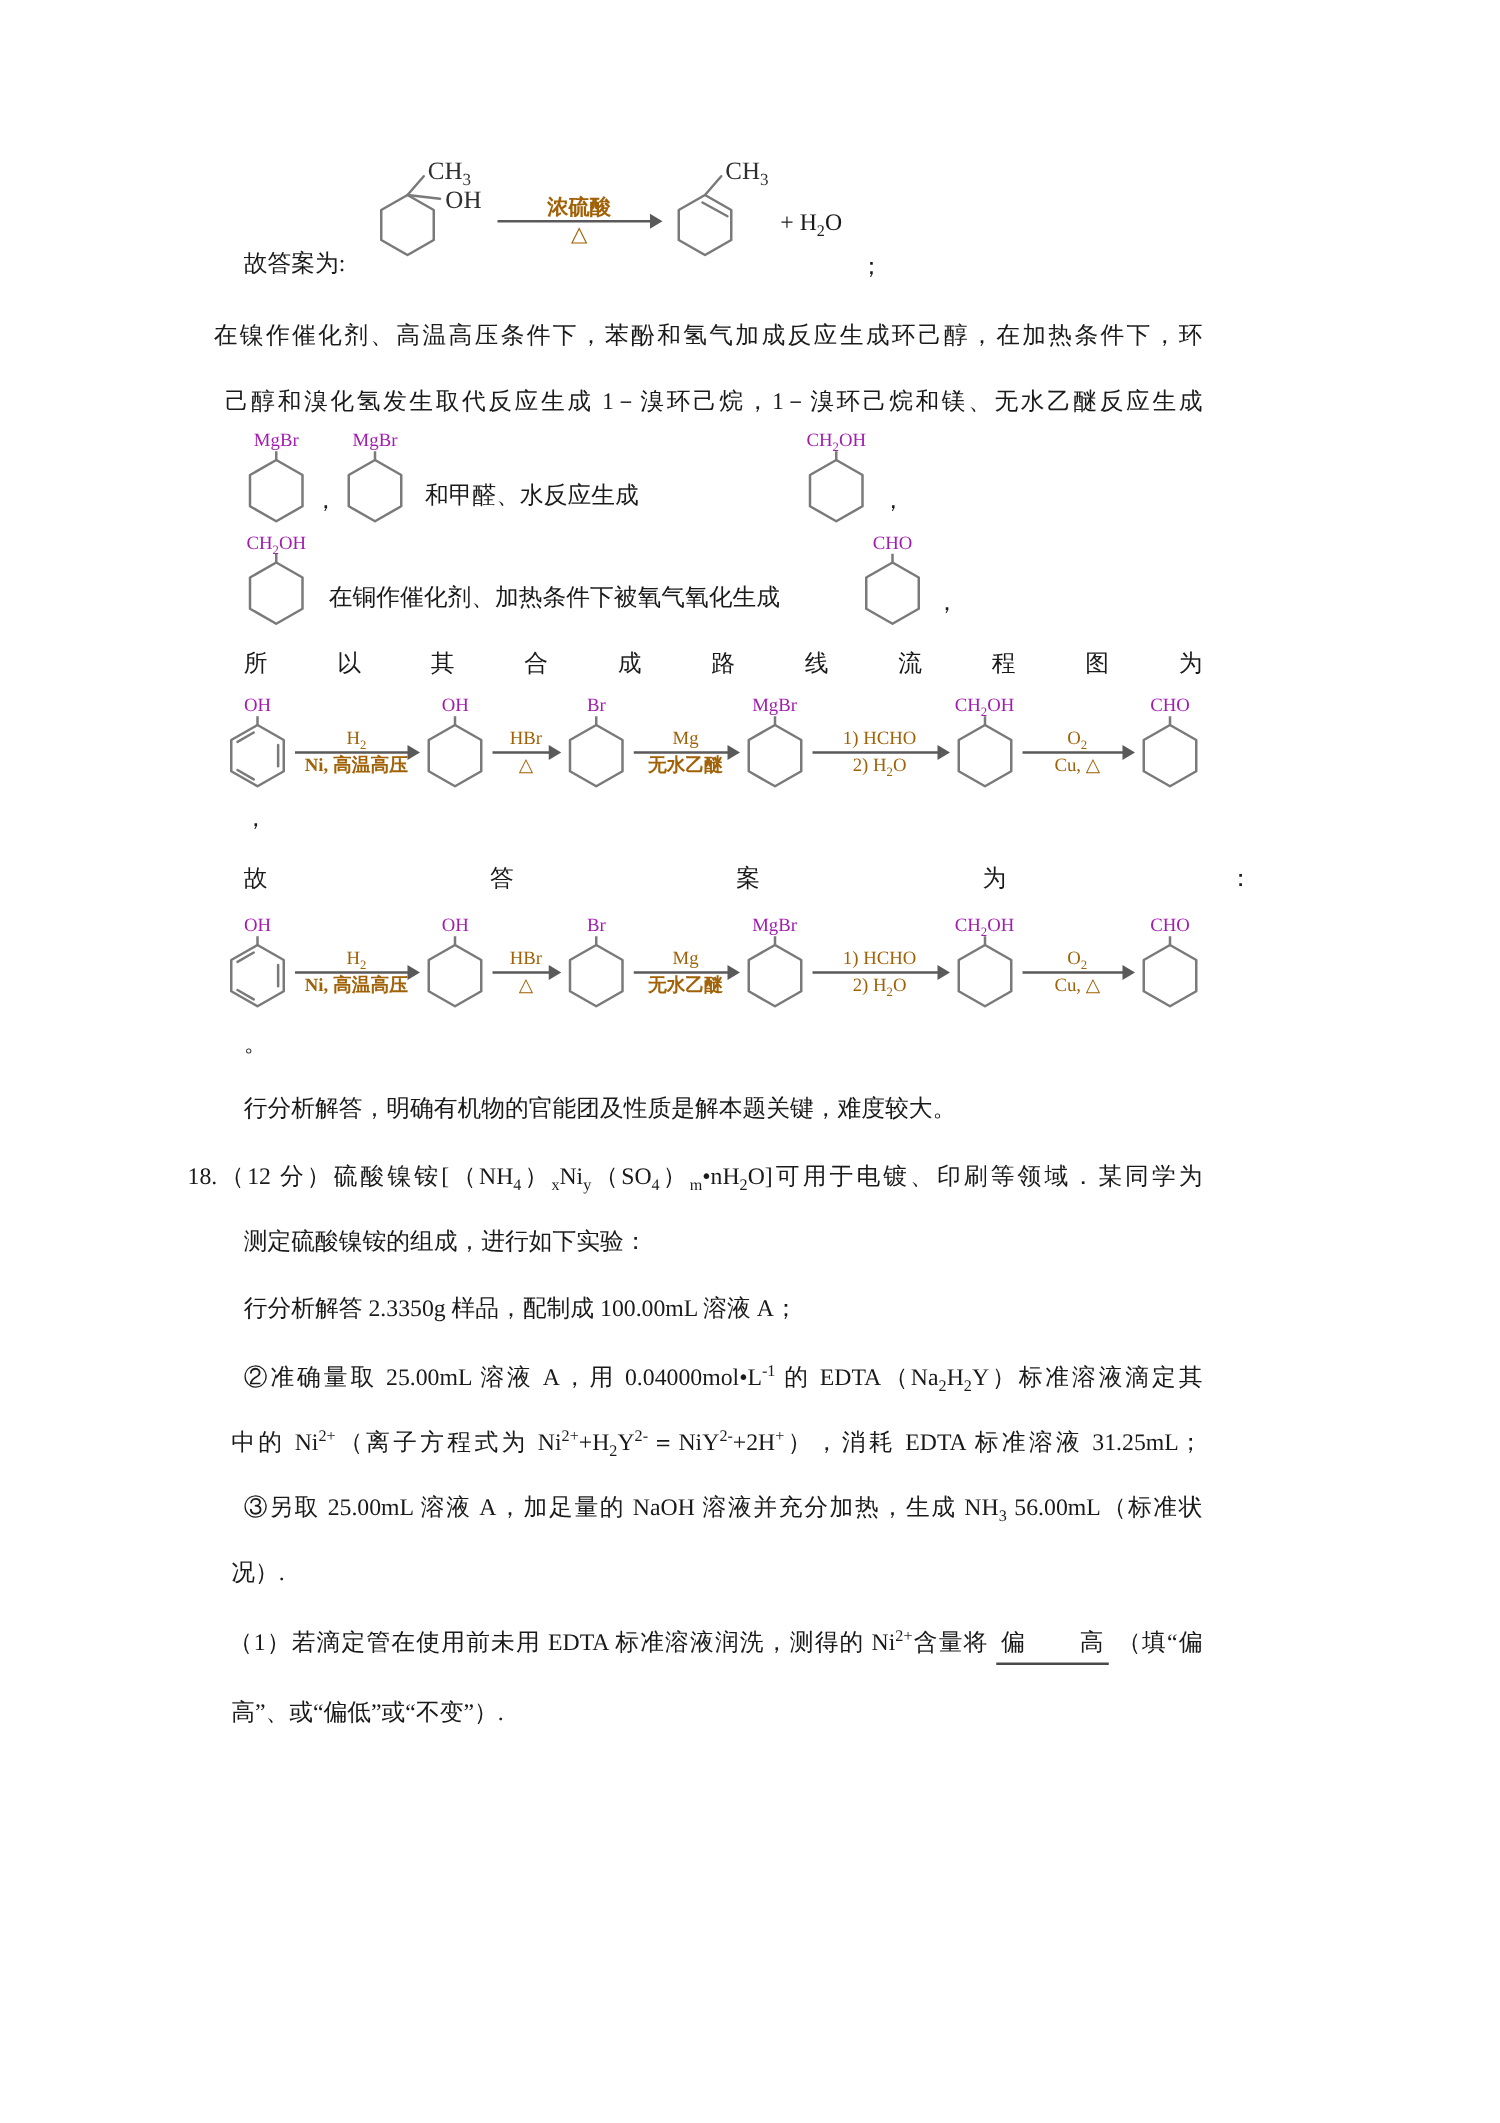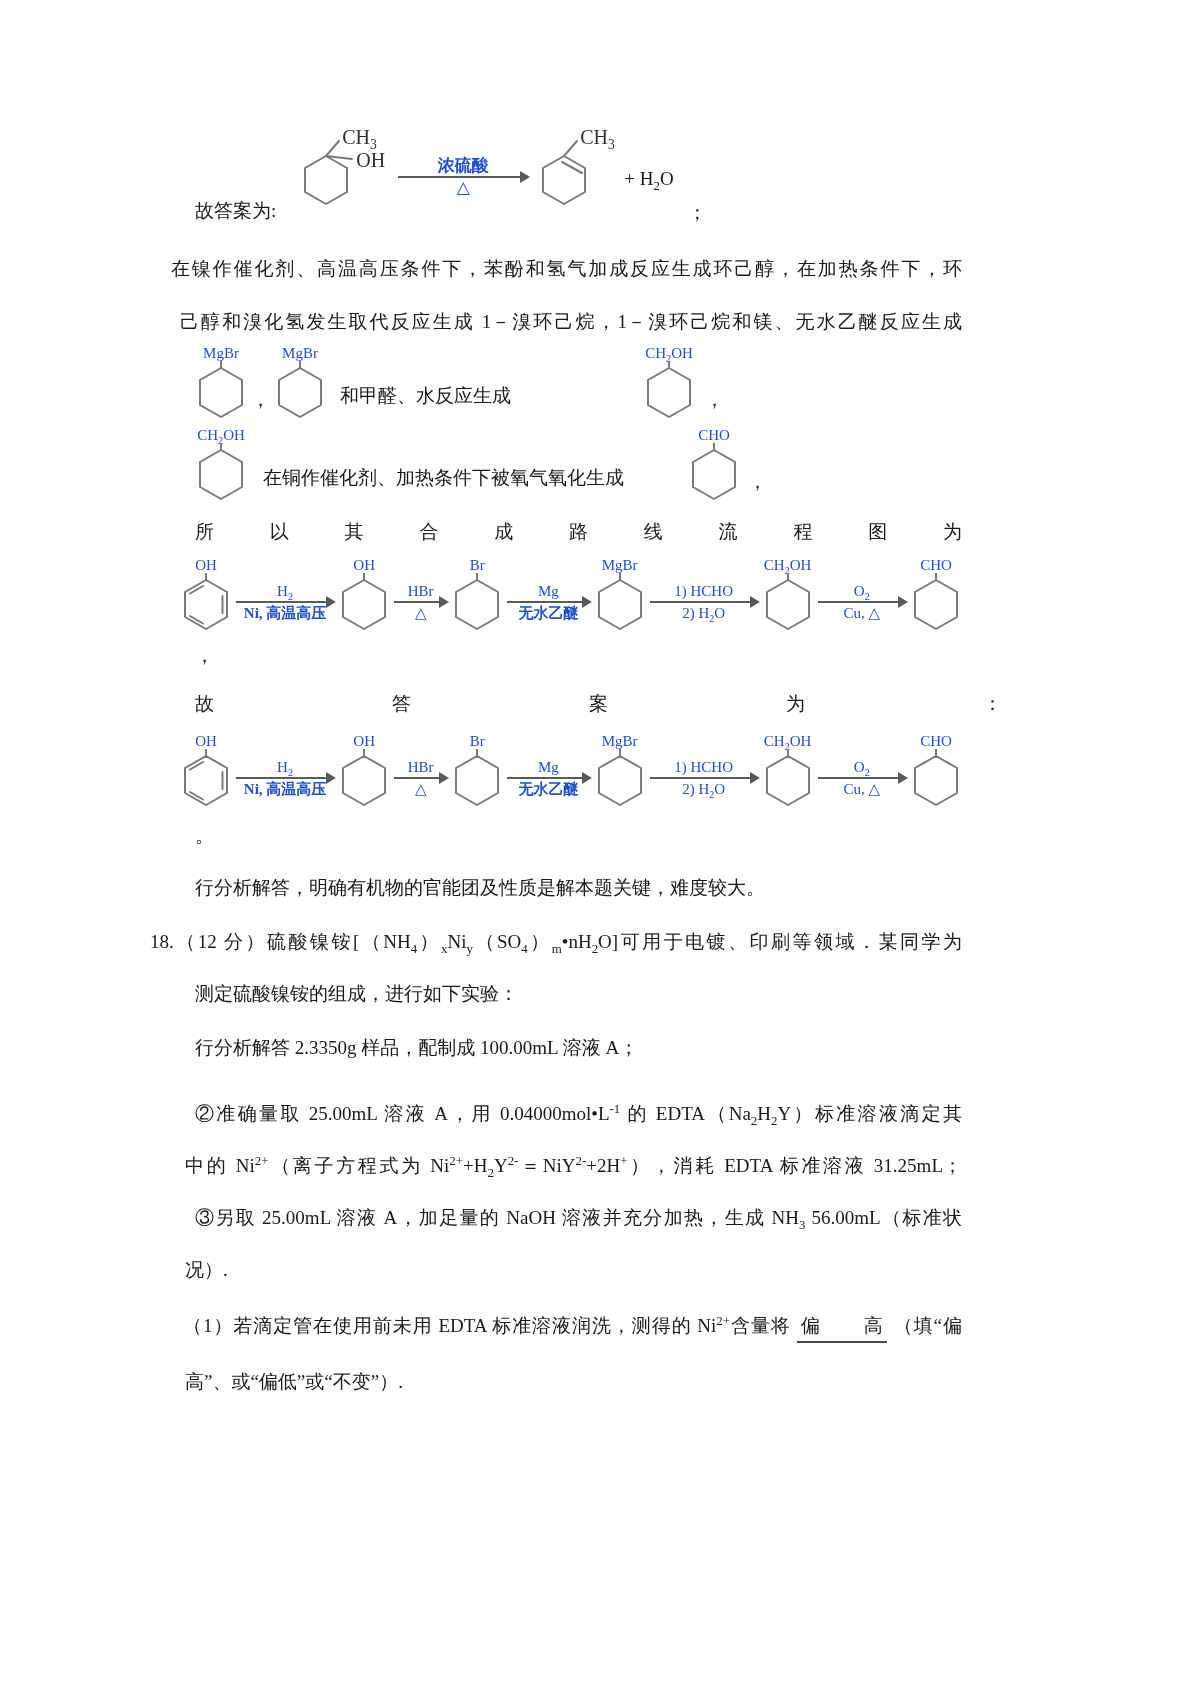--- a/index.html
+++ b/index.html
@@ -7,27 +7,27 @@
        font-family:"Liberation Serif","DejaVu Serif",serif;color:#1a1a1a;}
   .content{padding:126px 238px 0 150px;font-size:19px;}
   .tline{line-height:30px;display:block;}
   .spread{text-align:justify;text-align-last:justify;}
   sub,sup{font-size:68%;line-height:0;}
   .blue{color:#2222cc;}
 
   
   .ring-svg line,.ring-svg polygon{stroke:#7a7a7a;stroke-width:2;fill:none;stroke-linejoin:round;stroke-linecap:round;}
   .cmpd{display:flex;flex-direction:column;align-items:center;}
-  .clabel{font-size:15px;line-height:16px;color:#1d4ed8;white-space:nowrap;}
+  .clabel{font-size:15px;line-height:16px;color:#a21caf;white-space:nowrap;}
   .cmpd1{position:relative;}
   .flab{position:absolute;font-size:20px;color:#2f2f2f;white-space:nowrap;}
 
   
   .rxn-arrow{display:flex;flex-direction:column;align-items:center;}
-  .alabel{font-size:15px;line-height:20px;color:#1d4ed8;white-space:nowrap;}
+  .alabel{font-size:15px;line-height:20px;color:#a16207;white-space:nowrap;}
   .alabel.bold{font-weight:700;}
   .alabel.big{font-size:17px;}
   .shaft{position:relative;height:2px;background:#5a5a5a;width:100%;}
   .shaft::after{content:'';position:absolute;right:-2px;top:-5px;
     border-left:10px solid #5a5a5a;border-top:6px solid transparent;border-bottom:6px solid transparent;}
   .a1{width:100px;} .a2{width:54px;} .a3{width:84px;} .a4{width:110px;} .a5{width:90px;}
   .arow1{width:130px;}
 
   
   .row1{display:flex;align-items:flex-start;margin-left:45px;height:100px;}
@@ -276,21 +276,21 @@
 
   <span class="tline" style="margin:12px 0 0 45px;">。</span>
 
   <span class="tline" style="margin:22px 0 0 45px;">行分析解答，明确有机物的官能团及性质是解本题关键，难度较大。</span>
 
   <span class="tline spread" style="margin:24px 0 0 0;">18.（12 分）硫酸镍铵[（NH<sub>4</sub>）<sub>x</sub>Ni<sub>y</sub>（SO<sub>4</sub>）<sub>m</sub>•nH<sub>2</sub>O]可用于电镀、印刷等领域．某同学为</span>
   <span class="tline" style="margin:22px 0 0 45px;">测定硫酸镍铵的组成，进行如下实验：</span>
 
   <span class="tline" style="margin:24px 0 0 45px;">行分析解答 2.3350g 样品，配制成 100.00mL 溶液 A；</span>
 
-  <span class="tline spread" style="margin:36px 0 0 45px;">②准确量取 25.00mL 溶液 A，用 0.04000mol•L<sup>-1</sup> 的 EDTA（Na<sub>2</sub>H<sub>2</sub>Y）标准溶液滴定其</span>
+  <span class="tline spread" style="margin:25px 0 0 45px;">②准确量取 25.00mL 溶液 A，用 0.04000mol•L<sup>-1</sup> 的 EDTA（Na<sub>2</sub>H<sub>2</sub>Y）标准溶液滴定其</span>
   <span class="tline spread" style="margin:22px 0 0 35px;">中的 Ni<sup>2+</sup>（离子方程式为 Ni<sup>2+</sup>+H<sub>2</sub>Y<sup>2-</sup>＝NiY<sup>2-</sup>+2H<sup>+</sup>），消耗 EDTA 标准溶液 31.25mL；</span>
 
   <span class="tline spread" style="margin:22px 0 0 45px;">③另取 25.00mL 溶液 A，加足量的 NaOH 溶液并充分加热，生成 NH<sub>3</sub> 56.00mL（标准状</span>
   <span class="tline" style="margin:22px 0 0 35px;">况）.</span>
 
   <span class="tline spread" style="margin:26px 0 0 33px;"><span>（1）若滴定管在使用前未用 EDTA 标准溶液润洗，测得的 Ni<sup>2+</sup>含量将</span><span class="ans-blank">偏高</span><span>（填“偏</span></span>
   <span class="tline" style="margin:24px 0 0 35px;">高”、或“偏低”或“不变”）.</span>
 
 </div>
 

